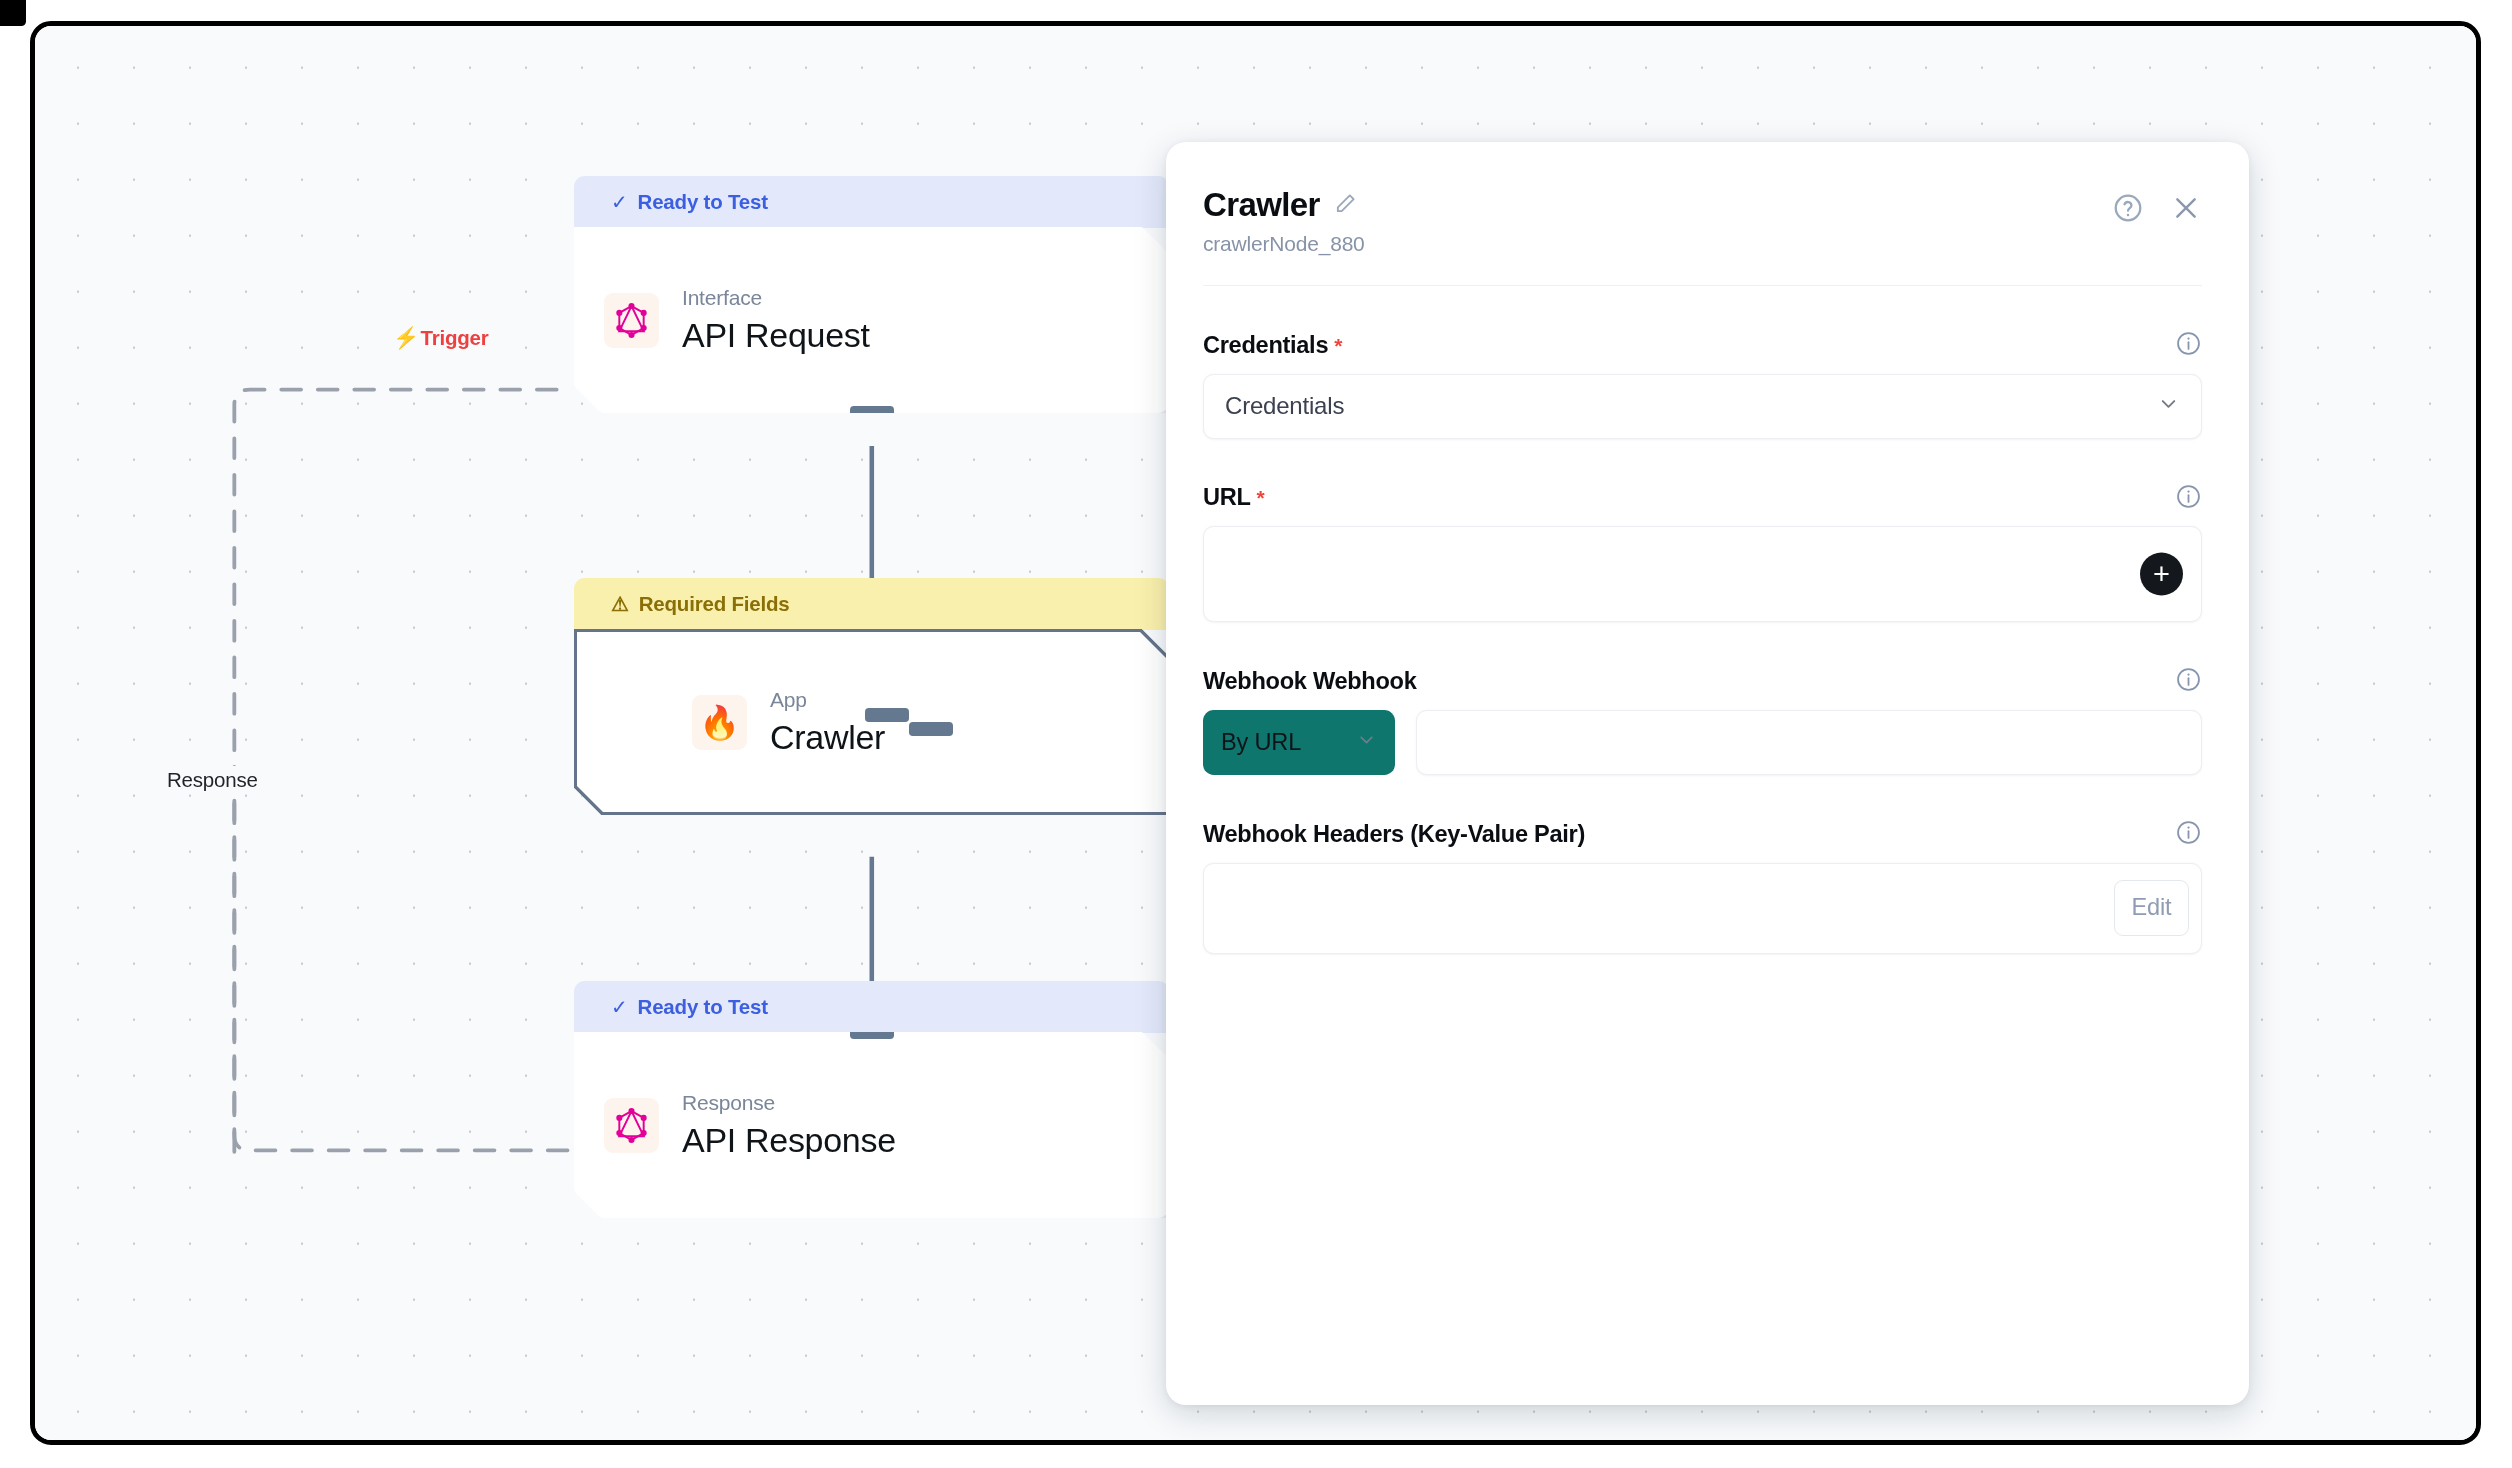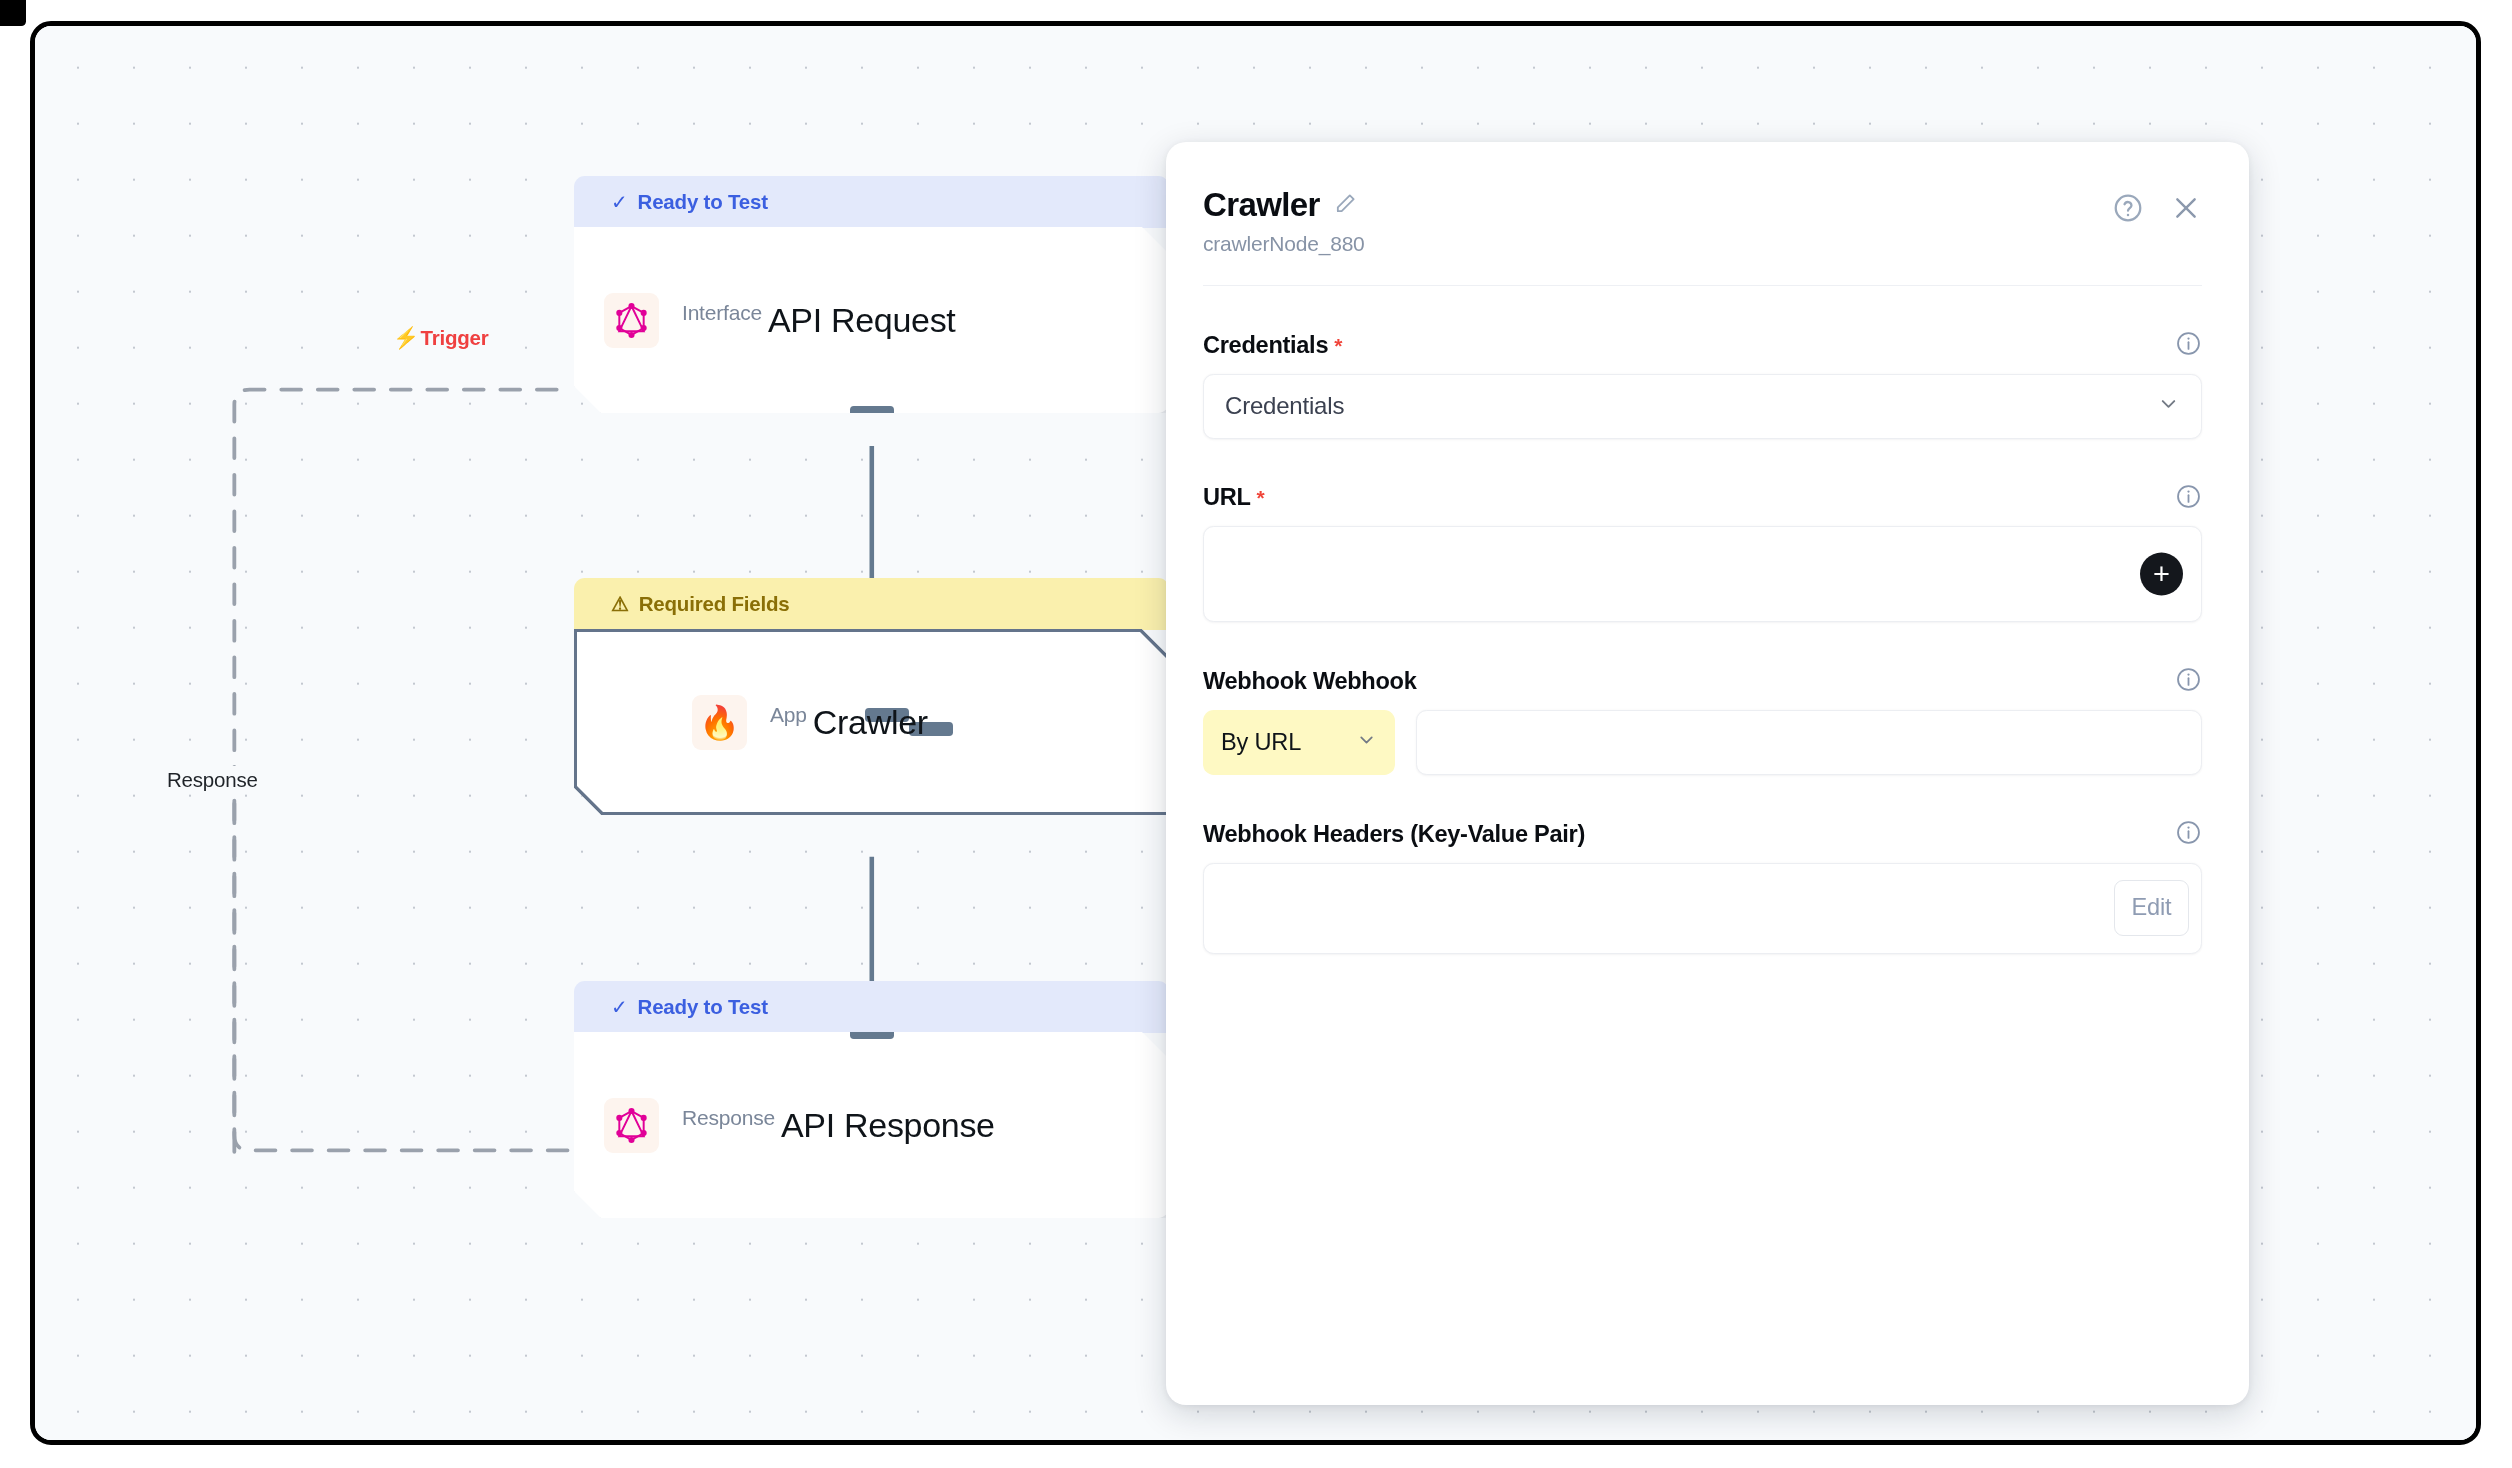--- a/index.html
+++ b/index.html
@@ -132,21 +132,21 @@
 
   .node-icon {
     width: 55px; height: 55px;
     border-radius: 9px;
     display: flex; align-items: center; justify-content: center;
     margin-right: 23px;
     flex: none;
   }
   .node-icon.gql { background: #fdf4ee; }
   .node-icon.fire { background: #fdf4ee; font-size: 33px; line-height: 1; }
-  .node-text { display: flex; gap: 6px; }
+  .node-text { display: flex; flex-direction: column; gap: 6px; }
   .node-kind { font-size: 21px; color: #7a8699; font-weight: 400; letter-spacing: -0.2px; }
   .node-title { font-size: 34px; color: #0f1419; font-weight: 400; letter-spacing: -0.3px; }
 
   
   .handle {
     position: absolute;
     width: 44px; height: 13.7px;
     background: #64798f;
     border-radius: 3.8px;
     left: 50%;
@@ -252,21 +252,21 @@
     font-size: 29px;
     line-height: 1;
     font-weight: 400;
   }
 
   .split-row { display: flex; gap: 21px; align-items: stretch; }
   .webhook-mode {
     width: 192px;
     flex: none;
     height: 65px;
-    background: #fef9c3;
+    background: #0f766e;
     border-radius: 10.7px;
     display: flex; align-items: center; justify-content: space-between;
     padding: 0 18px;
     font-size: 23.6px;
     color: #0f1419;
     letter-spacing: -0.2px;
   }
   .webhook-url {
     flex: 1;
     height: 65px;

